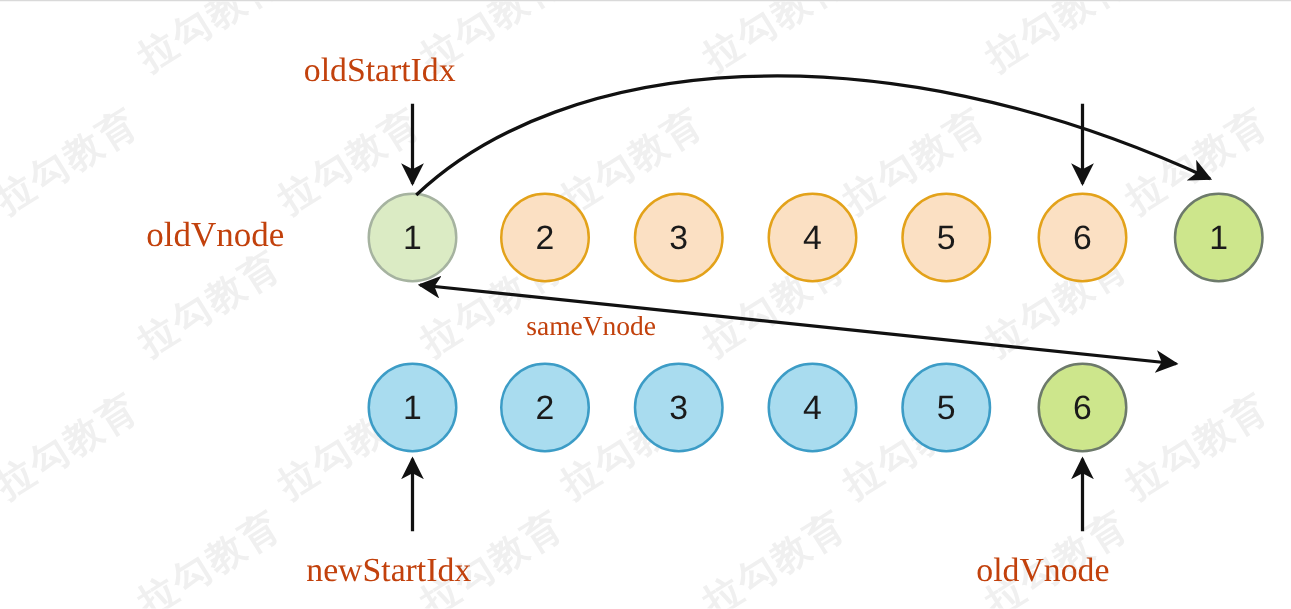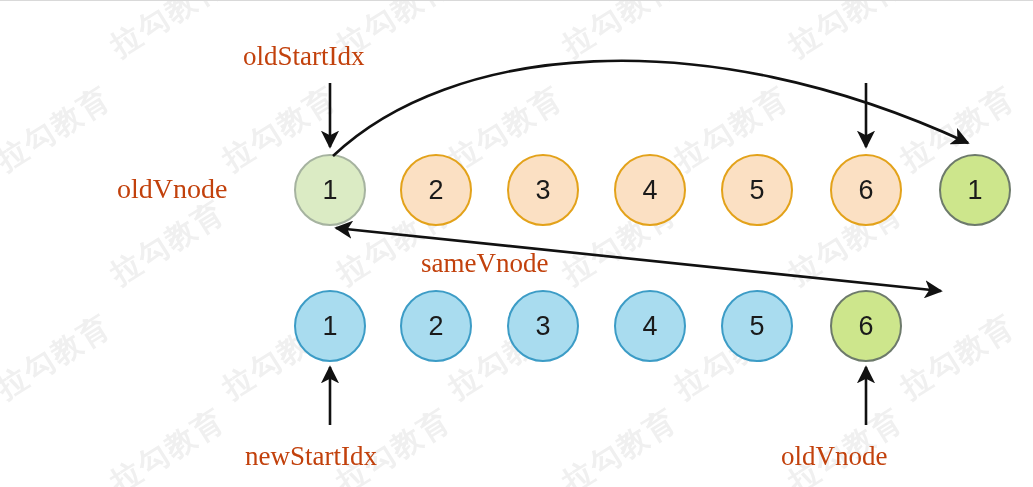--- a/index.html
+++ b/index.html
@@ -69,21 +69,21 @@
   .label {
     position: absolute;
     font-size: 27px;
     color: #c2410c;
     white-space: nowrap;
     z-index: 3;
     font-family: Liberation Serif, serif;
   }
   .row-label { font-size: 28px; }
   .idx-label { font-size: 27px; }
-  .same-label{ font-size: 27px; }
+  .same-label{ font-size: 22px; }
 </style>
 </head>
 <body>
 
 <div id="stage">
 
   <div id="watermarks">
     <span class="wm" style="left:104px;  top:-6px;">拉勾教育</span>
     <span class="wm" style="left:330px;  top:-6px;">拉勾教育</span>
     <span class="wm" style="left:556px;  top:-6px;">拉勾教育</span>

